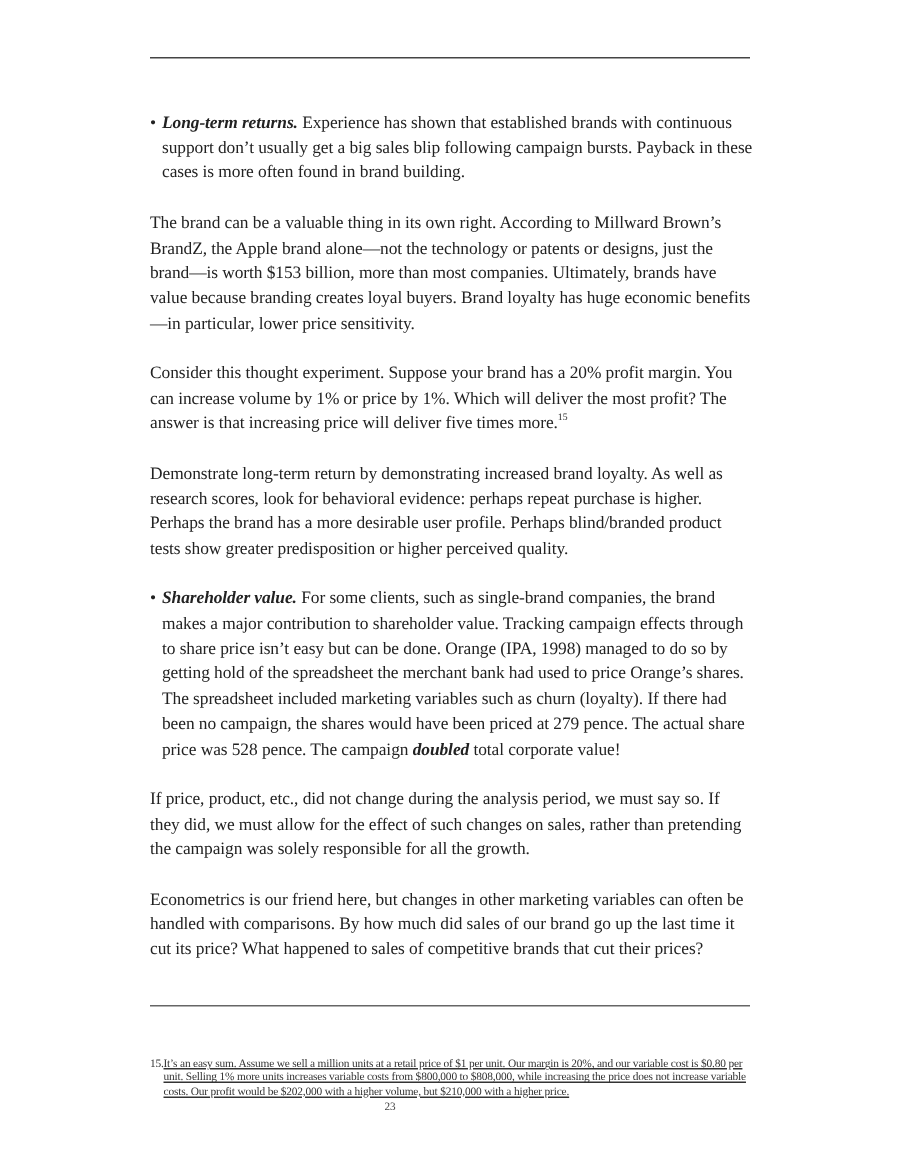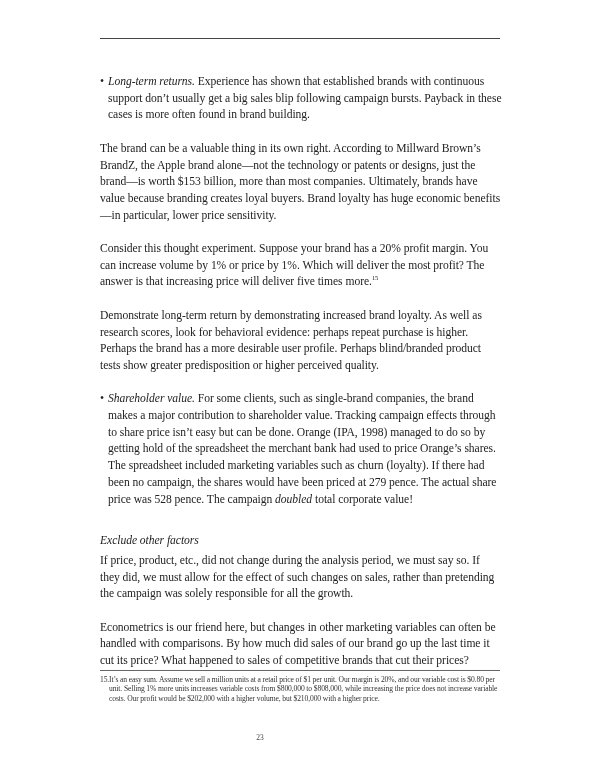--- a/index.html
+++ b/index.html
@@ -39,42 +39,44 @@
       position: relative;
       padding-left: 8px;
     }
     .bullet .dot {
       position: absolute;
       left: 0;
       top: 0;
     }
     em, .italic {
       font-style: italic;
+      font-weight: bold;
     }
     .section-heading {
       margin-top: 25px !important;
       margin-bottom: 3px !important;
       font-style: italic;
     }
     .footnote-rule {
       position: absolute;
       left: 100px;
       top: 670px;
       width: 400px;
       border-top: 1.3px solid #666666;
     }
     .footnote {
       position: absolute;
       left: 100px;
-      top: 675px;
+      top: 704px;
       width: 402px;
       font-size: 7.6px;
       line-height: 9.3px;
       color: #333333;
       letter-spacing: -0.12px;
+      text-decoration: underline;
     }
     .footnote .fn-num {
       position: absolute;
       left: 0;
       top: 0;
     }
     .footnote .fn-text {
       display: block;
       padding-left: 9px;
     }
@@ -109,21 +111,20 @@
 
   <p><span>Consider this thought experiment. Suppose your brand has a 20% profit margin. You can increase volume by 1% or price by 1%. Which will deliver the most profit? The answer is that increasing price will deliver five times more.</span><sup>15</sup></p>
 
   <p>Demonstrate long-term return by demonstrating increased brand loyalty. As well as research scores, look for behavioral evidence: perhaps repeat purchase is higher. Perhaps the brand has a more desirable user profile. Perhaps blind/branded product tests show greater predisposition or higher perceived quality.</p>
 
   <p class="bullet">
     <span class="dot">•</span>
     <em>Shareholder value.</em><span> For some clients, such as single-brand companies, the brand makes a major contribution to shareholder value. Tracking campaign effects through to share price isn’t easy but can be done. Orange (IPA, 1998) managed to do so by getting hold of the spreadsheet the merchant bank had used to price Orange’s shares. The spreadsheet included marketing variables such as churn (loyalty). If there had been no campaign, the shares would have been priced at 279 pence. The actual share price was 528 pence. The campaign </span><em>doubled</em><span> total corporate value!</span>
   </p>
 
-  <p class="section-heading">Exclude other factors</p>
 
 
   <p>If price, product, etc., did not change during the analysis period, we must say so. If they did, we must allow for the effect of such changes on sales, rather than pretending the campaign was solely responsible for all the growth.</p>
 
   <p>Econometrics is our friend here, but changes in other marketing variables can often be handled with comparisons. By how much did sales of our brand go up the last time it cut its price? What happened to sales of competitive brands that cut their prices?</p>
 </div>
 
 <div class="footnote-rule"></div>
 
 <div class="footnote">

